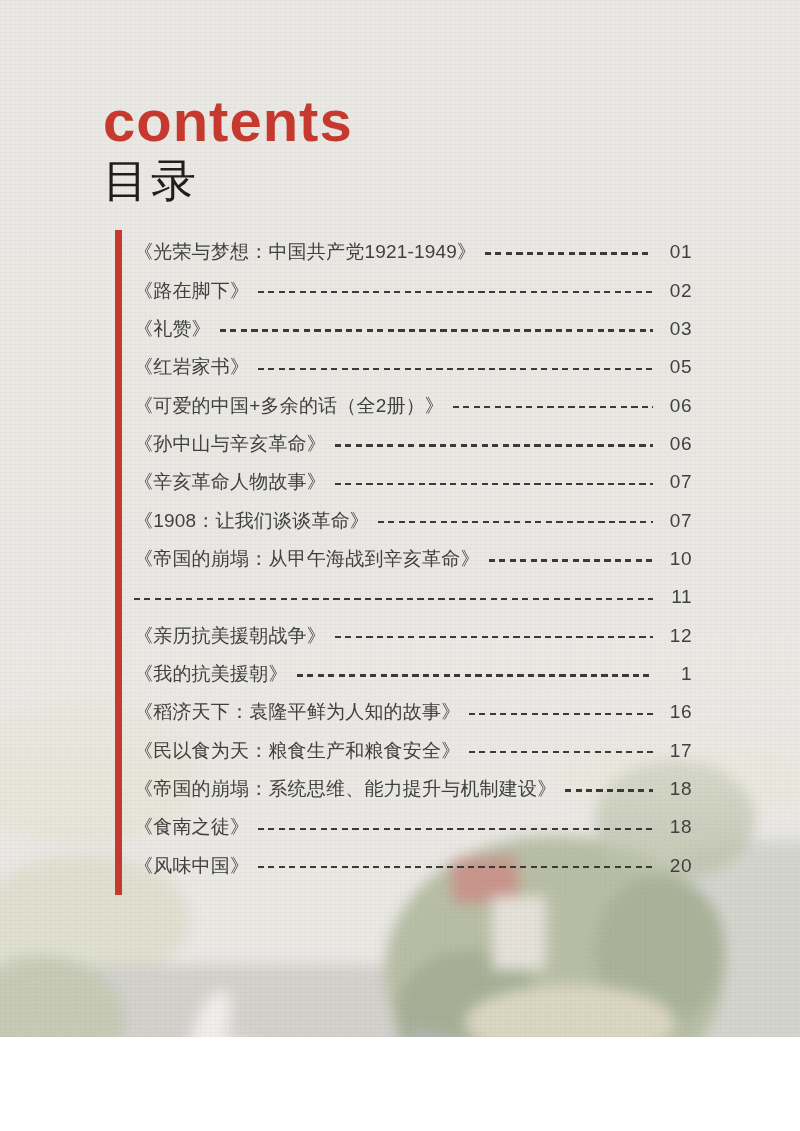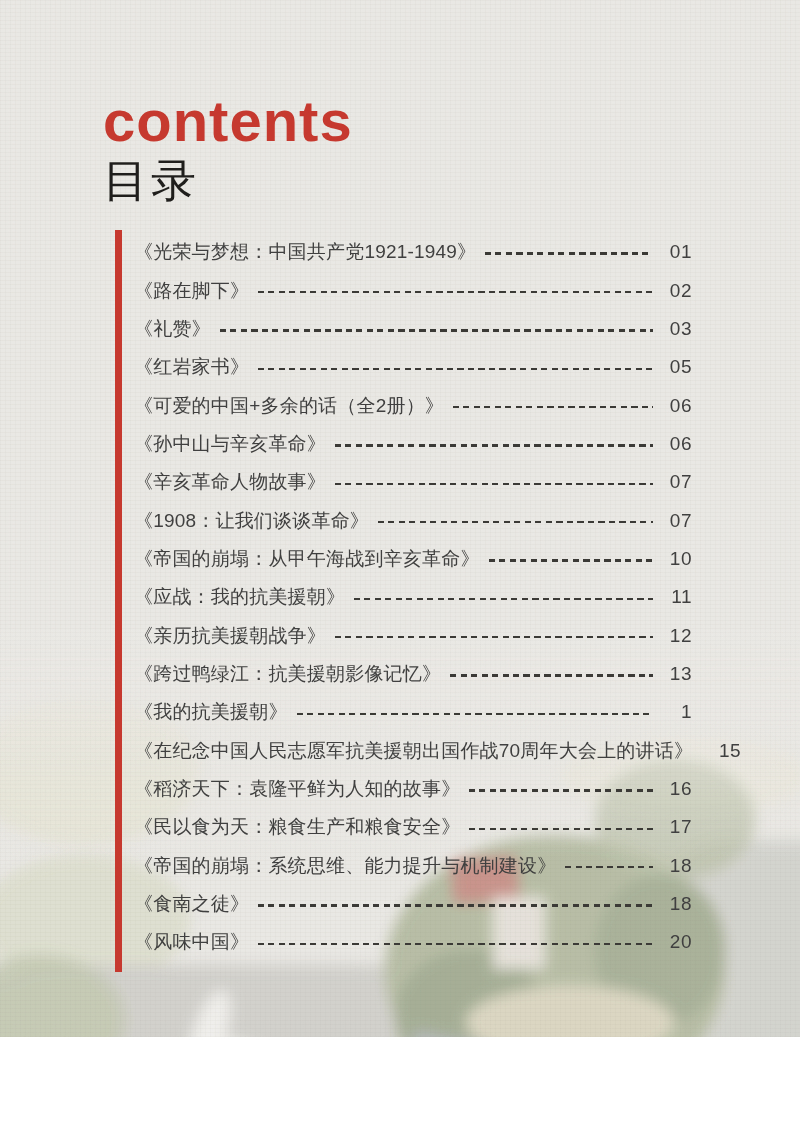--- a/index.html
+++ b/index.html
@@ -148,45 +148,34 @@
         <span class="toc-title">《1908：让我们谈谈革命》</span>
         <span class="toc-leader"></span>
         <span class="toc-page">07</span>
       </div>
       <div class="toc-row">
         <span class="toc-title">《帝国的崩塌：从甲午海战到辛亥革命》</span>
         <span class="toc-leader"></span>
         <span class="toc-page">10</span>
       </div>
       <div class="toc-row">
-        <span class="toc-title">《应战：我的抗美援朝》</span>
         <span class="toc-leader"></span>
         <span class="toc-page">11</span>
       </div>
       <div class="toc-row">
         <span class="toc-title">《亲历抗美援朝战争》</span>
         <span class="toc-leader"></span>
         <span class="toc-page">12</span>
       </div>
       <div class="toc-row">
-        <span class="toc-title">《跨过鸭绿江：抗美援朝影像记忆》</span>
-        <span class="toc-leader"></span>
-        <span class="toc-page">13</span>
-      </div>
-      <div class="toc-row">
         <span class="toc-title">《我的抗美援朝》</span>
         <span class="toc-leader"></span>
         <span class="toc-page">1</span>
       </div>
       <div class="toc-row">
-        <span class="toc-title">《在纪念中国人民志愿军抗美援朝出国作战70周年大会上的讲话》</span>
-        <span class="toc-leader"></span>
-        <span class="toc-page">15</span>
-      </div>
-      <div class="toc-row">
         <span class="toc-title">《稻济天下：袁隆平鲜为人知的故事》</span>
         <span class="toc-leader"></span>
         <span class="toc-page">16</span>
       </div>
       <div class="toc-row">
         <span class="toc-title">《民以食为天：粮食生产和粮食安全》</span>
         <span class="toc-leader"></span>
         <span class="toc-page">17</span>
       </div>
       <div class="toc-row">

